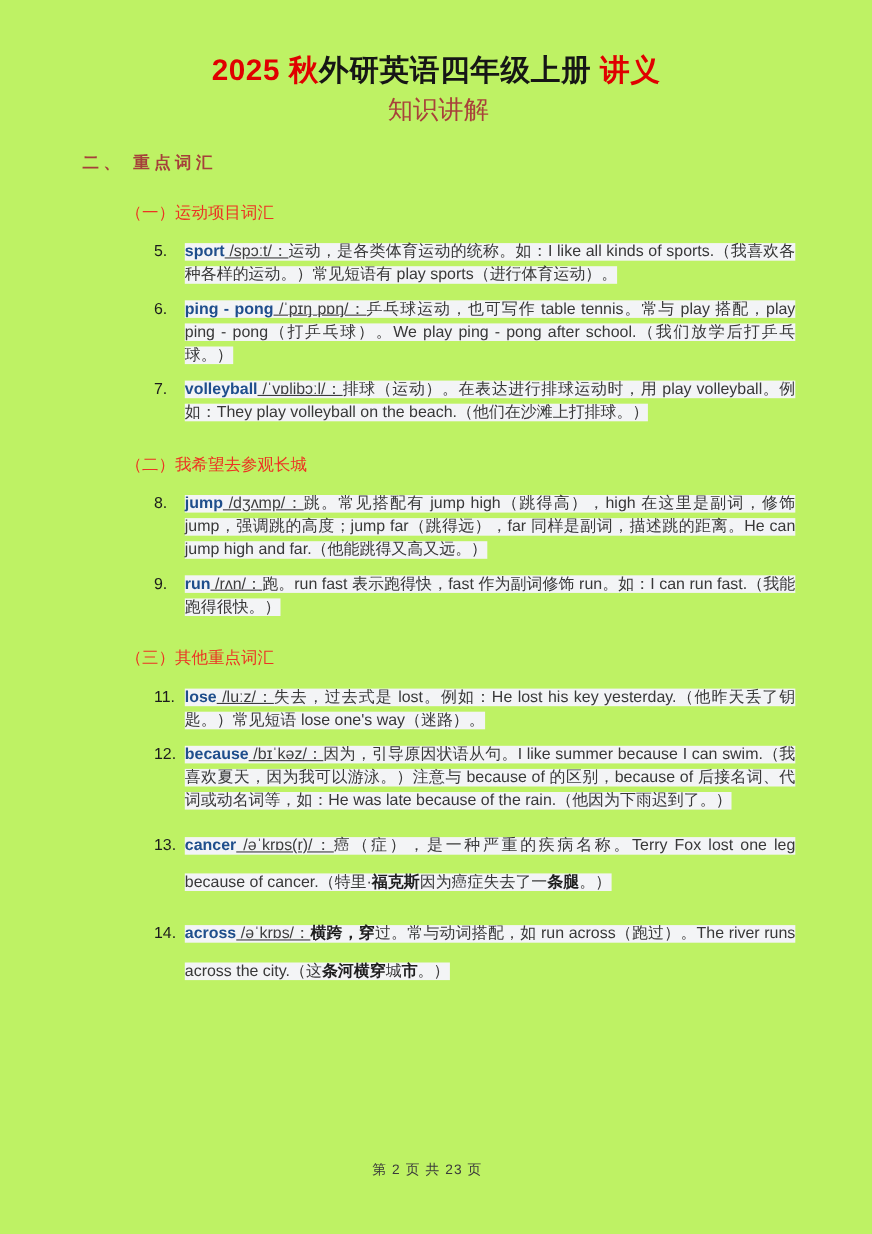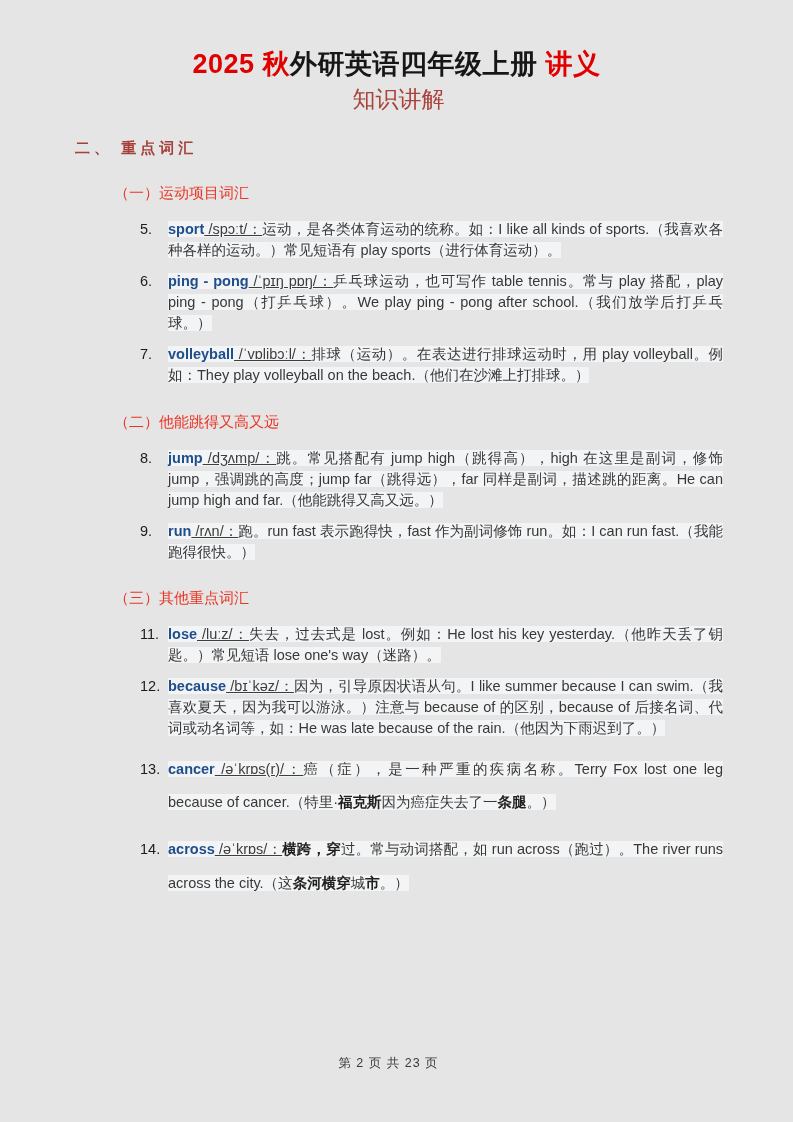--- a/index.html
+++ b/index.html
@@ -1,20 +1,20 @@
 <!DOCTYPE html>
 <html><head>
 <meta charset="utf-8">
 <style>
   html,body{margin:0;padding:0;background:#ffffff;}
   .page{
     position:relative;
     width:793px;height:1122px;
     margin:0 auto;
-    background:#e5e5e5;
+    background:#bef264;
     font-family:"Liberation Sans","DejaVu Sans",sans-serif;
     color:#333;
     overflow:hidden;
   }
   .doc-title{
     margin:48px 0 0 0;
     text-align:center;
     font-size:27px;
     font-weight:700;
     letter-spacing:.5px;
@@ -97,21 +97,21 @@
         <div class="item-body"><span class="hl"><b class="term">sport</b><span class="phon"> /spɔːt/：</span><span class="run">运动，是各类体育运动的统称。如：I like all kinds of sports.（我喜欢各种各样的运动。）常见短语有 play sports（进行体育运动）。</span></span></div>
       </div>
       <div class="item">
         <span class="item-num">6.</span>
         <div class="item-body"><span class="hl"><b class="term">ping - pong</b><span class="phon"> /ˈpɪŋ pɒŋ/：</span><span class="run">乒乓球运动，也可写作 table tennis。常与 play 搭配，play ping - pong（打乒乓球）。We play ping - pong after school.（我们放学后打乒乓球。）</span></span></div>
       </div>
       <div class="item">
         <span class="item-num">7.</span>
         <div class="item-body"><span class="hl"><b class="term">volleyball</b><span class="phon"> /ˈvɒlibɔːl/：</span><span class="run">排球（运动）。在表达进行排球运动时，用 play volleyball。例如：They play volleyball on the beach.（他们在沙滩上打排球。）</span></span></div>
       </div>
-      <div class="subsection-heading">（二）他能跳得又高又远</div>
+      <div class="subsection-heading">（二）我希望去参观长城</div>
       <div class="item">
         <span class="item-num">8.</span>
         <div class="item-body"><span class="hl"><b class="term">jump</b><span class="phon"> /dʒʌmp/：</span><span class="run">跳。常见搭配有 jump high（跳得高），high 在这里是副词，修饰 jump，强调跳的高度；jump far（跳得远），far 同样是副词，描述跳的距离。He can jump high and far.（他能跳得又高又远。）</span></span></div>
       </div>
       <div class="item">
         <span class="item-num">9.</span>
         <div class="item-body"><span class="hl"><b class="term">run</b><span class="phon"> /rʌn/：</span><span class="run">跑。run fast 表示跑得快，fast 作为副词修饰 run。如：I can run fast.（我能跑得很快。）</span></span></div>
       </div>
       <div class="subsection-heading">（三）其他重点词汇</div>
       <div class="item">

